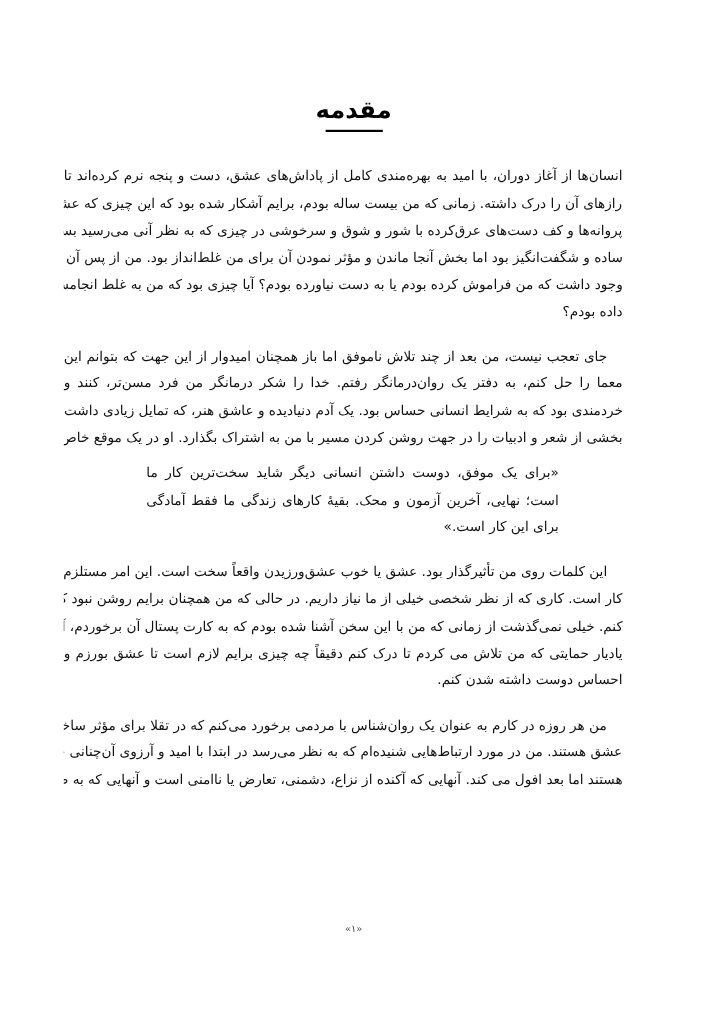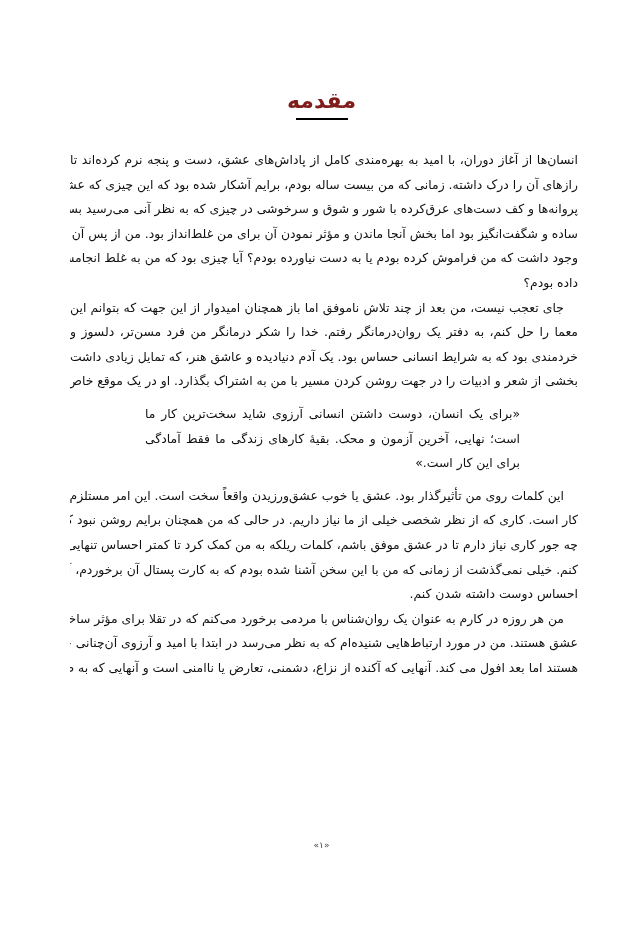--- a/index.html
+++ b/index.html
@@ -5,32 +5,32 @@
     html, body { margin: 0; padding: 0; background: #ffffff; }
     body { width: 643px; height: 926px; position: relative; overflow: hidden; }
     .page {
       position: absolute; left: 0; top: 0; width: 643px; height: 926px;
       background: #ffffff; color: #111111;
       font-family: "DejaVu Sans", sans-serif;
     }
     .title-wrap { position: absolute; top: 86px; left: 0; width: 643px; text-align: center; }
     .title {
       display: inline-block; font-family: "DejaVu Sans", sans-serif;
-      font-size: 22px; font-weight: bold; color: #7f1d1d;
+      font-size: 22px; font-weight: bold; color: #000000;
       direction: rtl; line-height: 30px;
     }
     .title-rule { width: 52px; height: 2px; background: #000; margin: 2px auto 0; }
     .body-text {
-      position: absolute; left: 70px; top: 148px; width: 508px;
+      position: absolute; left: 58px; top: 148px; width: 508px;
       direction: rtl; text-align: justify;
       font-size: 12.4px; line-height: 24.6px;
     }
     .line { display: block; text-align: justify; text-align-last: justify; white-space: nowrap; height: 24.6px; overflow: hidden; }
     .line.last { text-align-last: right; margin-left: 42px; }
-    .line.indent { padding-right: 14px; }
+    .line.indent { padding-right: 14px; margin-top: 16px; }
     .quote { padding-right: 58px; padding-left: 75px; margin: 8px 0 8px; }
     .page-number {
       position: absolute; top: 840px; left: 0; width: 643px; text-align: center;
       font-size: 9px; color: #444; direction: rtl;
     }
   </style>
 </head>
 <body>
 
 <div class="page">
@@ -43,34 +43,34 @@
       <div>
         <span class="line">انسان‌ها از آغاز دوران، با امید به بهره‌مندی کامل از پاداش‌های عشق، دست و پنجه نرم کرده‌اند تا</span>
         <span class="line">رازهای آن را درک داشته. زمانی که من بیست ساله بودم، برایم آشکار شده بود که این چیزی که عشق</span>
         <span class="line">پروانه‌ها و کف دست‌های عرق‌کرده با شور و شوق و سرخوشی در چیزی که به نظر آنی می‌رسید بسیار</span>
         <span class="line">ساده و شگفت‌انگیز بود اما بخش آنجا ماندن و مؤثر نمودن آن برای من غلط‌انداز بود. من از پس آن بر</span>
         <span class="line">وجود داشت که من فراموش کرده بودم یا به دست نیاورده بودم؟ آیا چیزی بود که من به غلط انجامش</span>
         <span class="line last">داده بودم؟</span>
       </div>
       <div>
         <span class="line indent">جای تعجب نیست، من بعد از چند تلاش ناموفق اما باز همچنان امیدوار از این جهت که بتوانم این</span>
-        <span class="line">معما را حل کنم، به دفتر یک روان‌درمانگر رفتم. خدا را شکر درمانگر من فرد مسن‌تر، دلسوز و</span>
+        <span class="line">معما را حل کنم، به دفتر یک روان‌درمانگر رفتم. خدا را شکر درمانگر من فرد مسن‌تر، کنند و</span>
         <span class="line">خردمندی بود که به شرایط انسانی حساس بود. یک آدم دنیادیده و عاشق هنر، که تمایل زیادی داشت تا</span>
         <span class="line">بخشی از شعر و ادبیات را در جهت روشن کردن مسیر با من به اشتراک بگذارد. او در یک موقع خاص،</span>
       </div>
       <div class="quote">
-        <span class="line">«برای یک انسان، دوست داشتن انسانی آرزوی شاید سخت‌ترین کار ما</span>
+        <span class="line">«برای یک موفق، دوست داشتن انسانی دیگر شاید سخت‌ترین کار ما</span>
         <span class="line">است؛ نهایی، آخرین آزمون و محک. بقیهٔ کارهای زندگی ما فقط آمادگی</span>
         <span class="line last">برای این کار است.»</span>
       </div>
       <div>
         <span class="line indent">این کلمات روی من تأثیرگذار بود. عشق یا خوب عشق‌ورزیدن واقعاً سخت است. این امر مستلزم</span>
         <span class="line">کار است. کاری که از نظر شخصی خیلی از ما نیاز داریم. در حالی که من همچنان برایم روشن نبود که</span>
-        <span class="line">چه جور کاری نیاز دارم تا در عشق موفق باشم، کلمات ریلکه به من کمک کرد تا کمتر احساس تنهایی</span>
         <span class="line">کنم. خیلی نمی‌گذشت از زمانی که من با این سخن آشنا شده بودم که به کارت پستال آن برخوردم، آن</span>
+        <span class="line">یادیار حمایتی که من تلاش می کردم تا درک کنم دقیقاً چه چیزی برایم لازم است تا عشق بورزم و</span>
         <span class="line last">احساس دوست داشته شدن کنم.</span>
       </div>
       <div>
         <span class="line indent">من هر روزه در کارم به عنوان یک روان‌شناس با مردمی برخورد می‌کنم که در تقلا برای مؤثر ساختن</span>
         <span class="line">عشق هستند. من در مورد ارتباط‌هایی شنیده‌ام که به نظر می‌رسد در ابتدا با امید و آرزوی آن‌چنانی خوب</span>
         <span class="line">هستند اما بعد افول می کند. آنهایی که آکنده از نزاع، دشمنی، تعارض یا ناامنی است و آنهایی که به طرز</span>
       </div>
     </div>
 
   <div class="page-number">«۱»</div>

